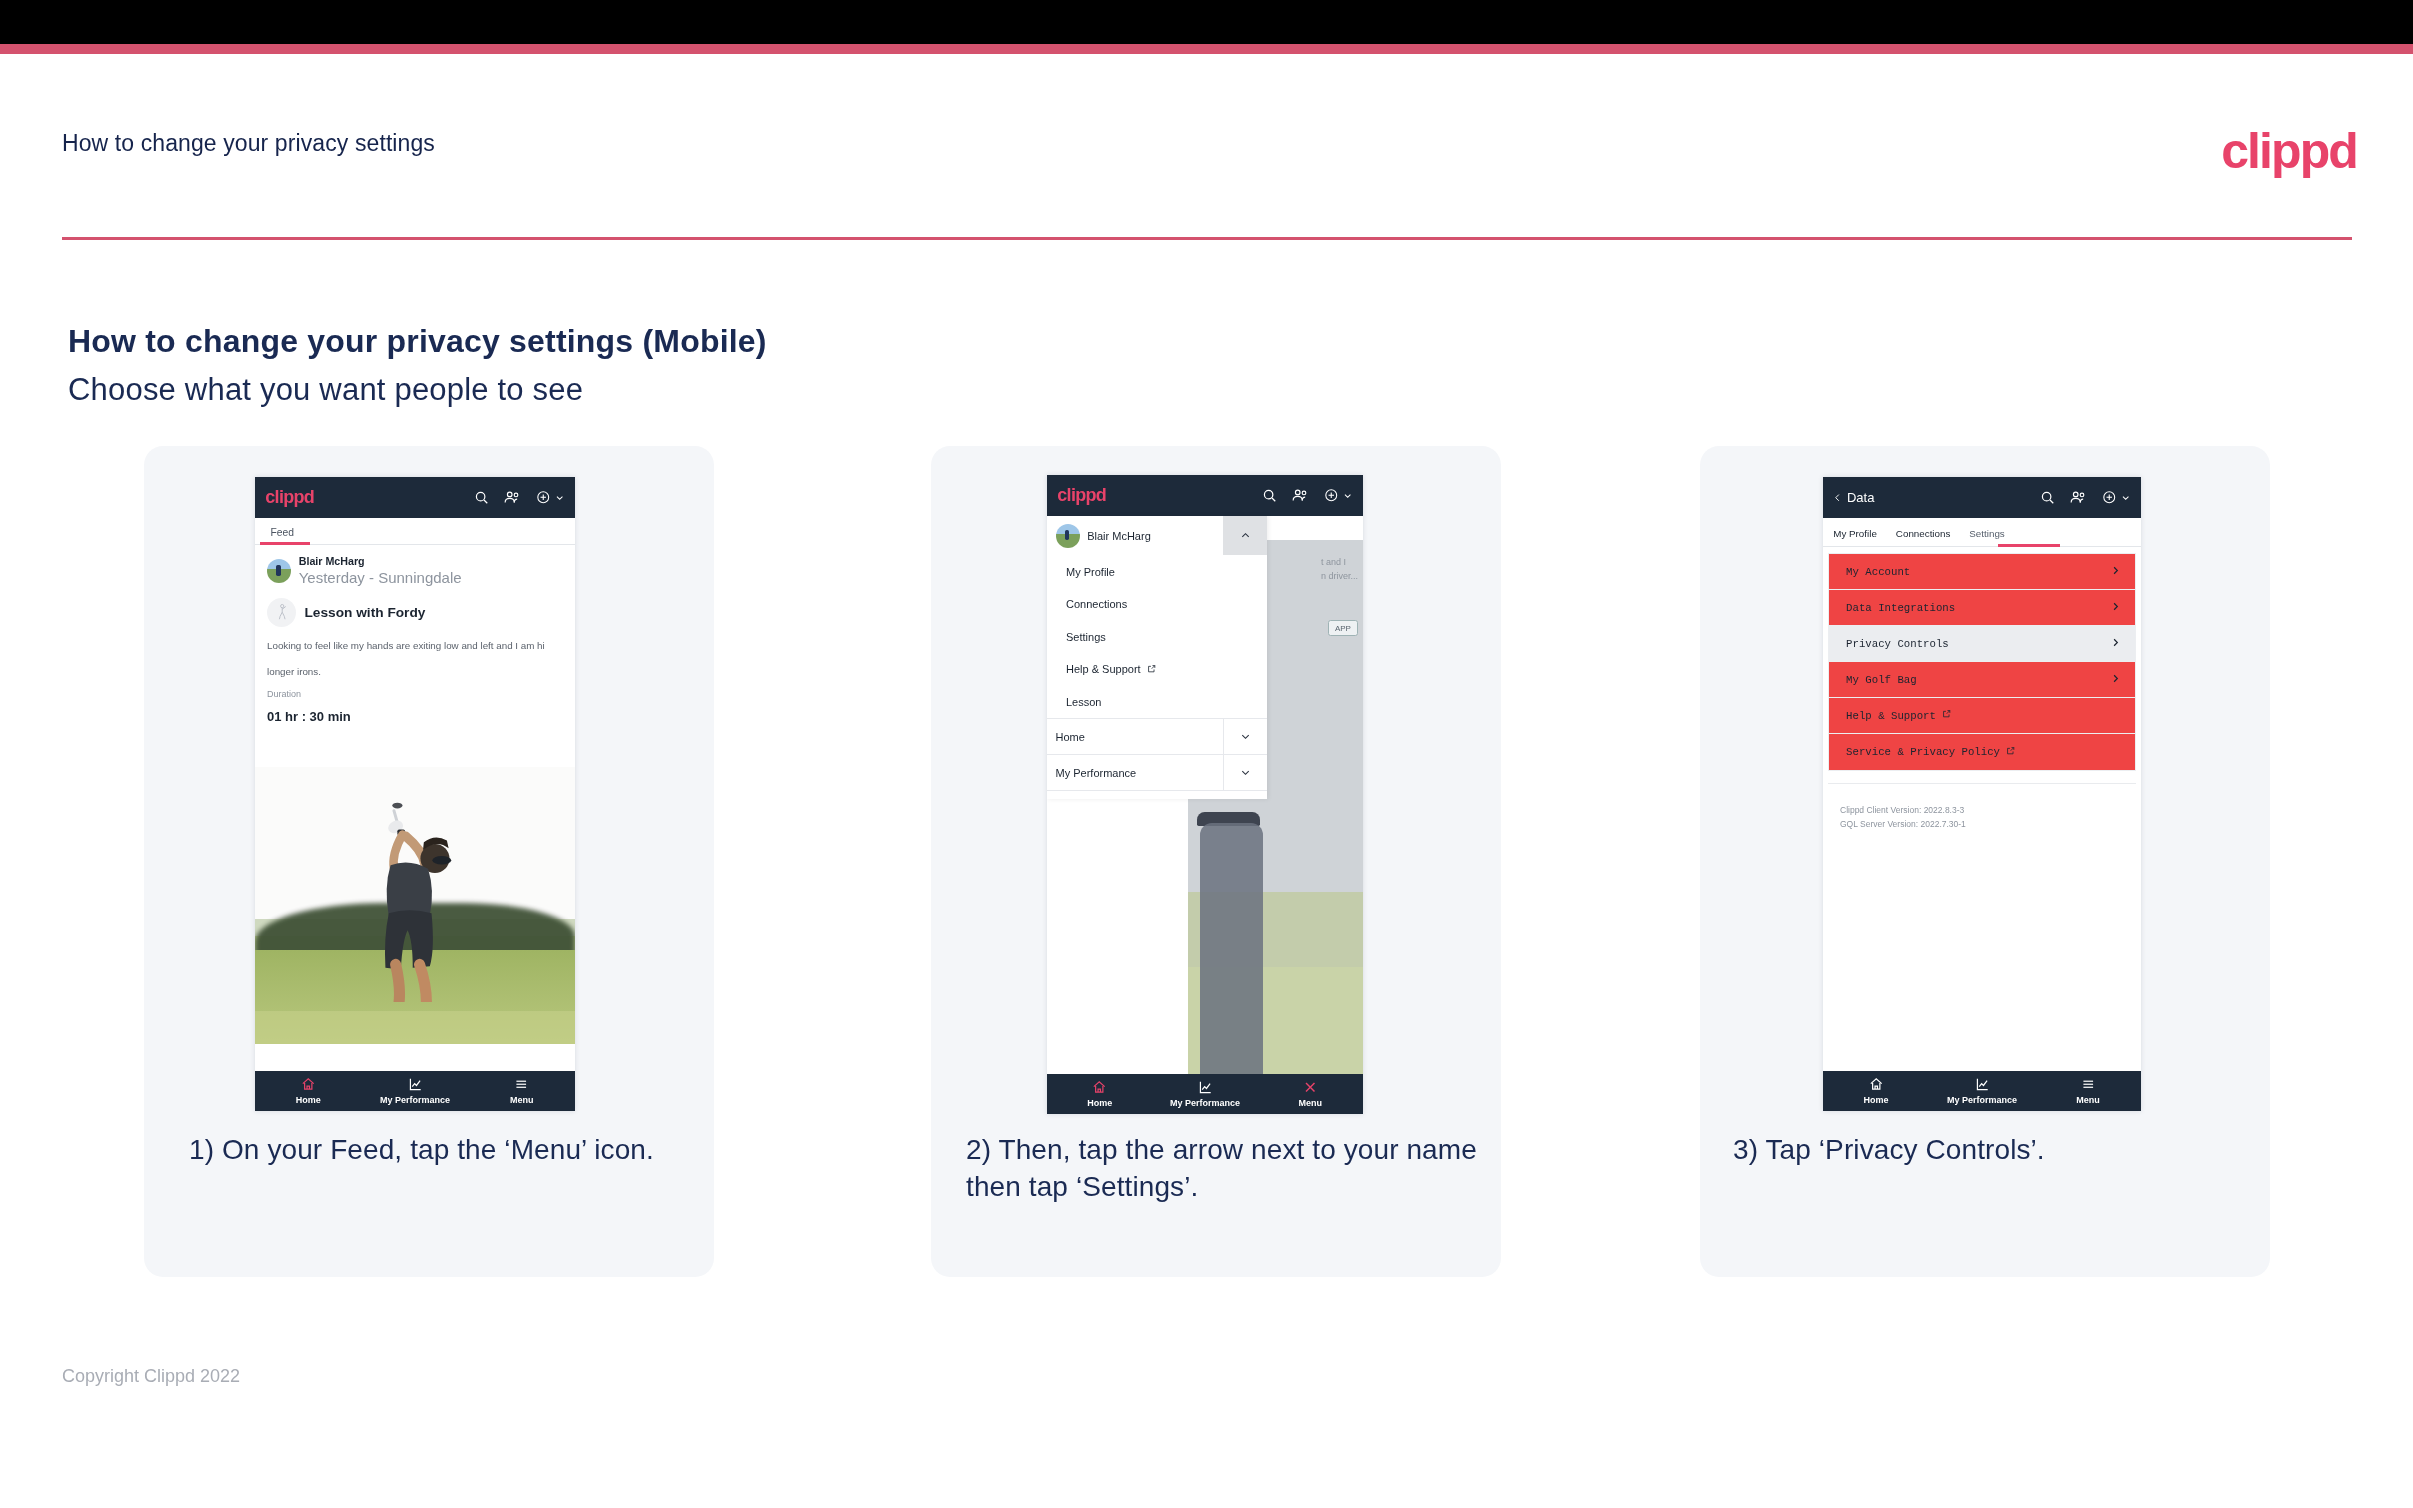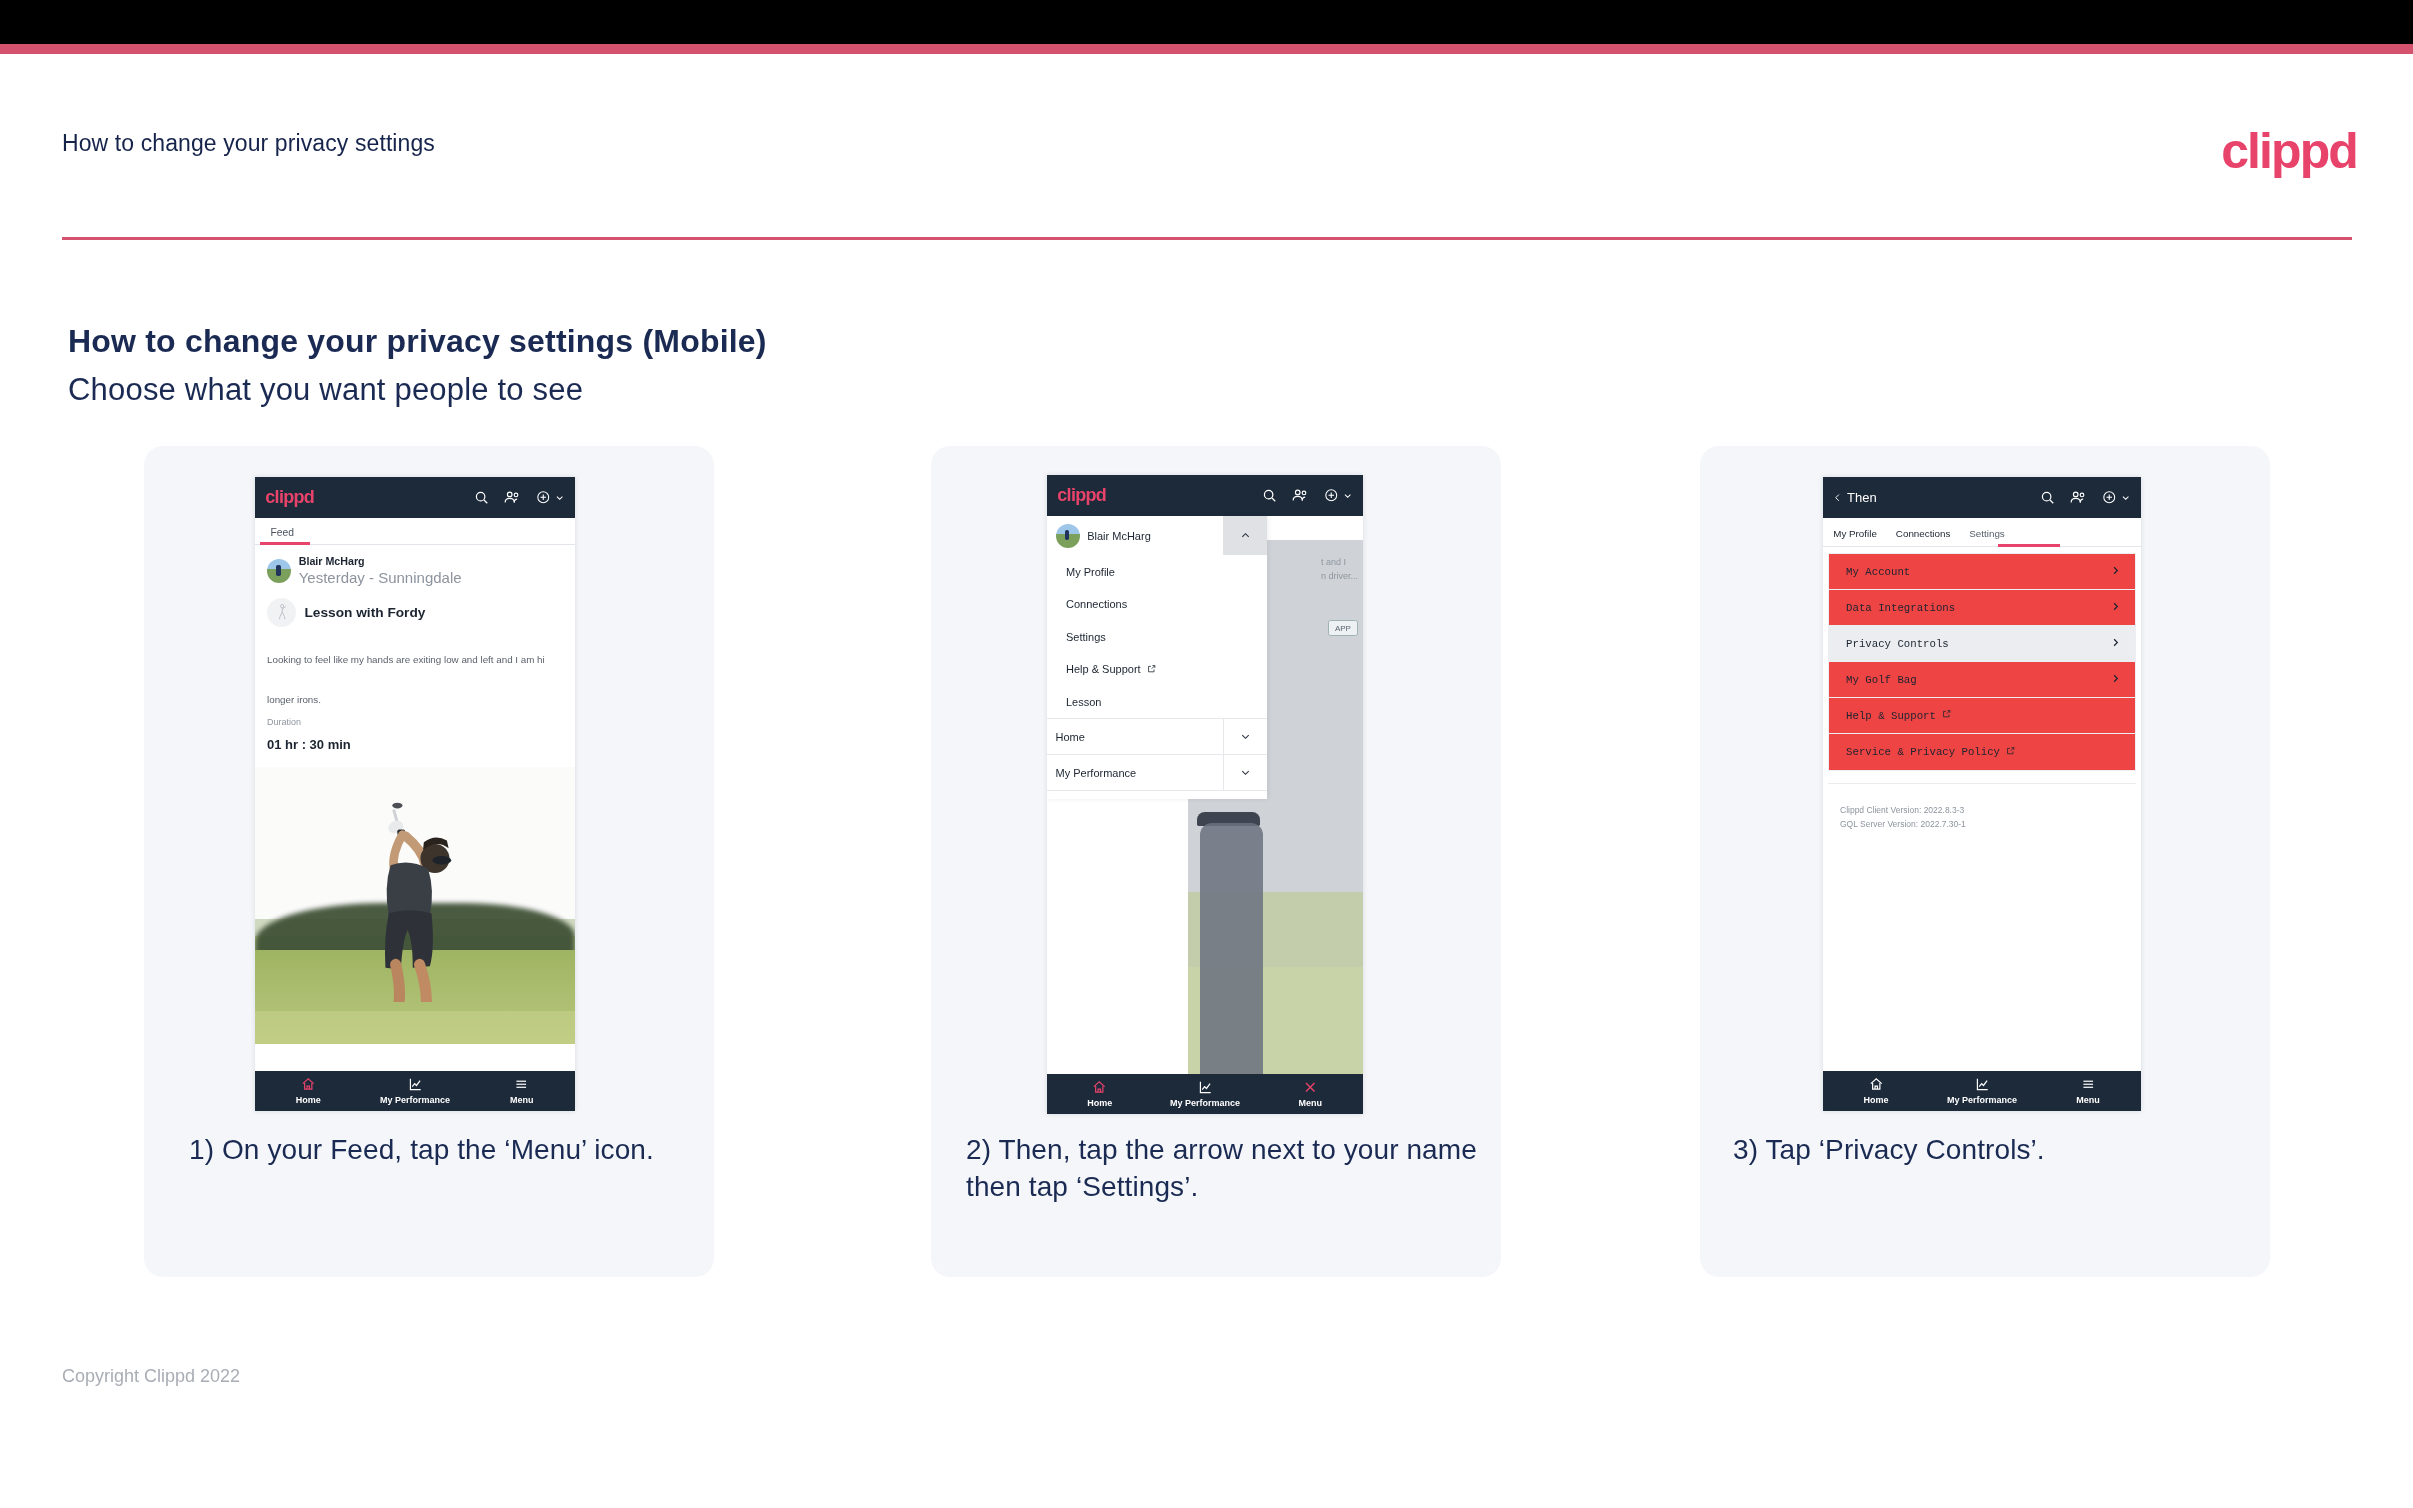--- a/index.html
+++ b/index.html
@@ -79,21 +79,21 @@
   .avatar::after{content:"";position:absolute;left:9.4px;top:6px;width:4.3px;height:10.3px;
             background:#21355c;border-radius:1.7px;}
   .post-name { font-size:10.7px; font-weight:700; color:#1b2430; line-height:1.25;}
   .post-meta { font-size:15px; color:#8d949e; line-height:1.25;}
 
   .lesson { display:flex; align-items:center; gap:8.5px; margin-top:10.3px; }
   .lesson-ico { width:29px; height:29px; border-radius:50%; background:#f1f2f4;
                 display:flex; align-items:center; justify-content:center; flex:none; }
   .lesson-title { font-size:13.7px; font-weight:700; color:#1b2430; }
 
-  .post-body { margin-top:26px; font-size:9.8px; color:#5b626c; line-height:1.45;
+  .post-body { margin-top:12px; font-size:9.8px; color:#5b626c; line-height:1.45;
                white-space:nowrap; overflow:hidden; }
   .dur-label { margin-top:10.3px; font-size:9px; color:#8d949e; }
   .dur-value { margin-top:10px; font-size:13px; font-weight:700; color:#1b2430; }
 
   
   .photo { position:absolute; left:0; right:0; top:290px; height:277px; overflow:hidden;
            background:linear-gradient(#ffffff 0 52%, #cfd9c0 52% 61%, #b9c98e 61% 100%); }
   .photo .sky  { position:absolute; left:0; right:0; top:0; height:55%; background:#fbfbfa; }
   .photo .trees{ position:absolute; left:0; right:0; top:49%; height:20%;
                  background:#3d4f34; filter:blur(2.6px); opacity:.93;
@@ -430,21 +430,21 @@
   <div class="caption cap2">2) Then, tap the arrow next to your name then tap ‘Settings’.</div>
 
   <div class="card c3"></div>
 
   <div class="phone ph3">
     <div class="appbar">
       <div class="back">
         <svg width="9.4" height="9.4" viewBox="0 0 24 24" fill="none" stroke="#fff" stroke-width="2.4">
             <polyline points="15,4 7,12 15,20"></polyline>
           </svg>
-        <span>Then</span>
+        <span>Data</span>
       </div>
       <div class="icons">
         <span>
           <svg width="14.5" height="14.5" viewBox="0 0 24 24" fill="none" stroke="#fff" stroke-width="2">
               <circle cx="11" cy="11" r="7"></circle>
               <line x1="16.5" y1="16.5" x2="22" y2="22"></line>
             </svg>
         </span>
         <span>
           <svg width="16" height="14.5" viewBox="0 0 28 24" fill="none" stroke="#fff" stroke-width="2">

